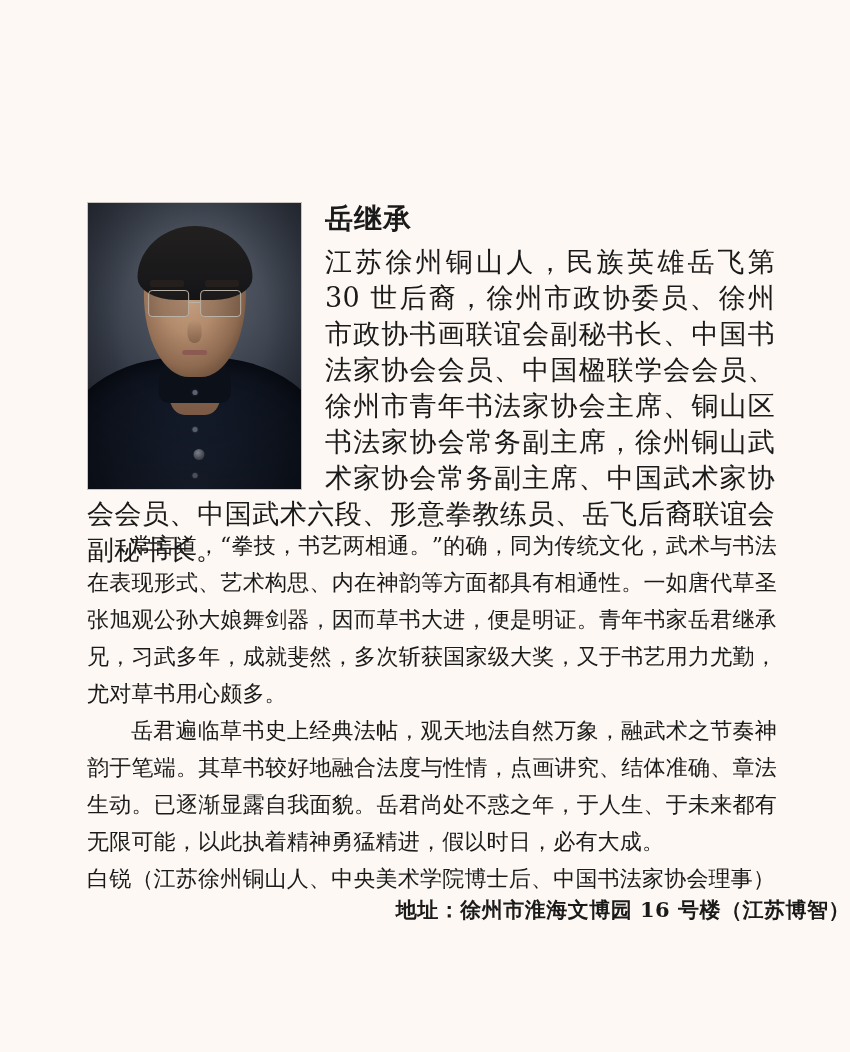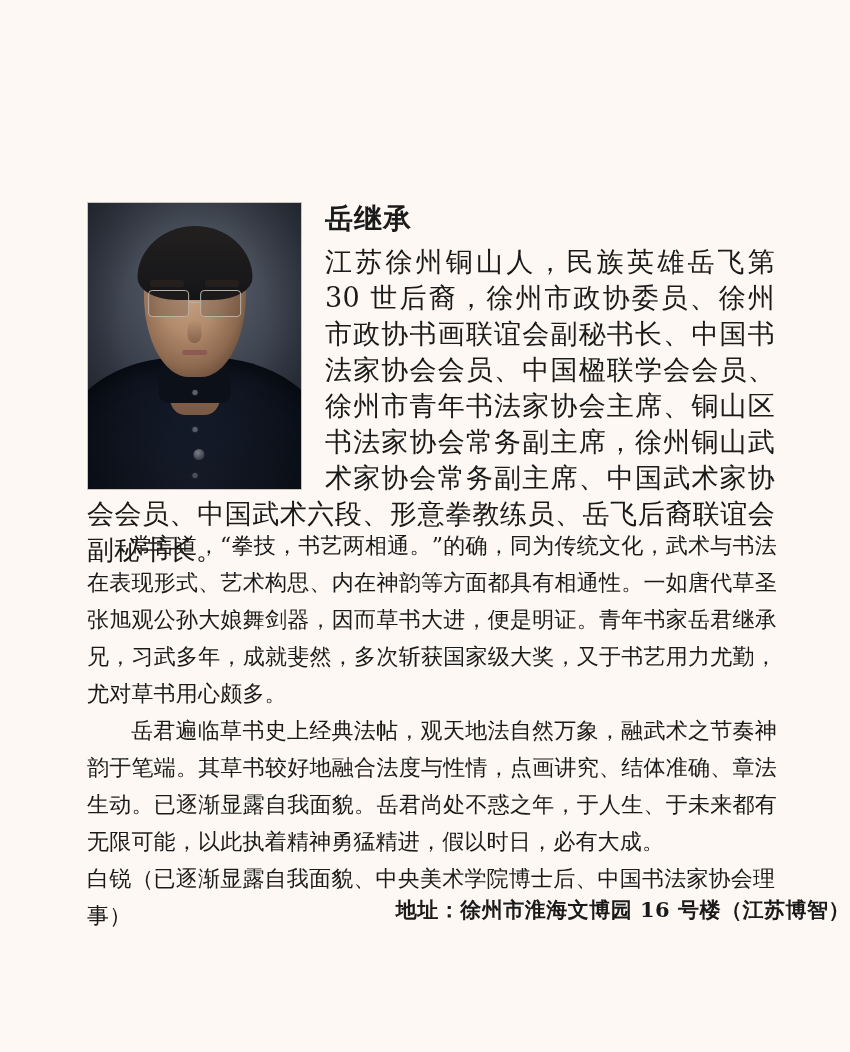--- a/index.html
+++ b/index.html
@@ -282,20 +282,20 @@
     </div>
 
     <h1 class="bio-name">岳继承</h1>
     <p class="bio-text">江苏徐州铜山人，民族英雄岳飞第 30 世后裔，徐州市政协委员、徐州市政协书画联谊会副秘书长、中国书法家协会会员、中国楹联学会会员、徐州市青年书法家协会主席、铜山区书法家协会常务副主席，徐州铜山武术家协会常务副主席、中国武术家协会会员、中国武术六段、形意拳教练员、岳飞后裔联谊会副秘书长。</p>
 
   </div>
 
   <div class="body-block">
     <p class="indent">常言道，“拳技，书艺两相通。”的确，同为传统文化，武术与书法在表现形式、艺术构思、内在神韵等方面都具有相通性。一如唐代草圣张旭观公孙大娘舞剑器，因而草书大进，便是明证。青年书家岳君继承兄，习武多年，成就斐然，多次斩获国家级大奖，又于书艺用力尤勤，尤对草书用心颇多。</p>
     <p class="indent">岳君遍临草书史上经典法帖，观天地法自然万象，融武术之节奏神韵于笔端。其草书较好地融合法度与性情，点画讲究、结体准确、章法生动。已逐渐显露自我面貌。岳君尚处不惑之年，于人生、于未来都有无限可能，以此执着精神勇猛精进，假以时日，必有大成。</p>
-    <p class="signature">白锐（已逐渐显露自我面貌、中央美术学院博士后、中国书法家协会理事）</p>
+    <p class="signature">白锐（江苏徐州铜山人、中央美术学院博士后、中国书法家协会理事）</p>
   </div>
 
   <div class="footer">
     <div class="line">地址：徐州市淮海文博园 16 号楼（江苏博智）</div>
   </div>
 
 </div>
 
 </body></html>

